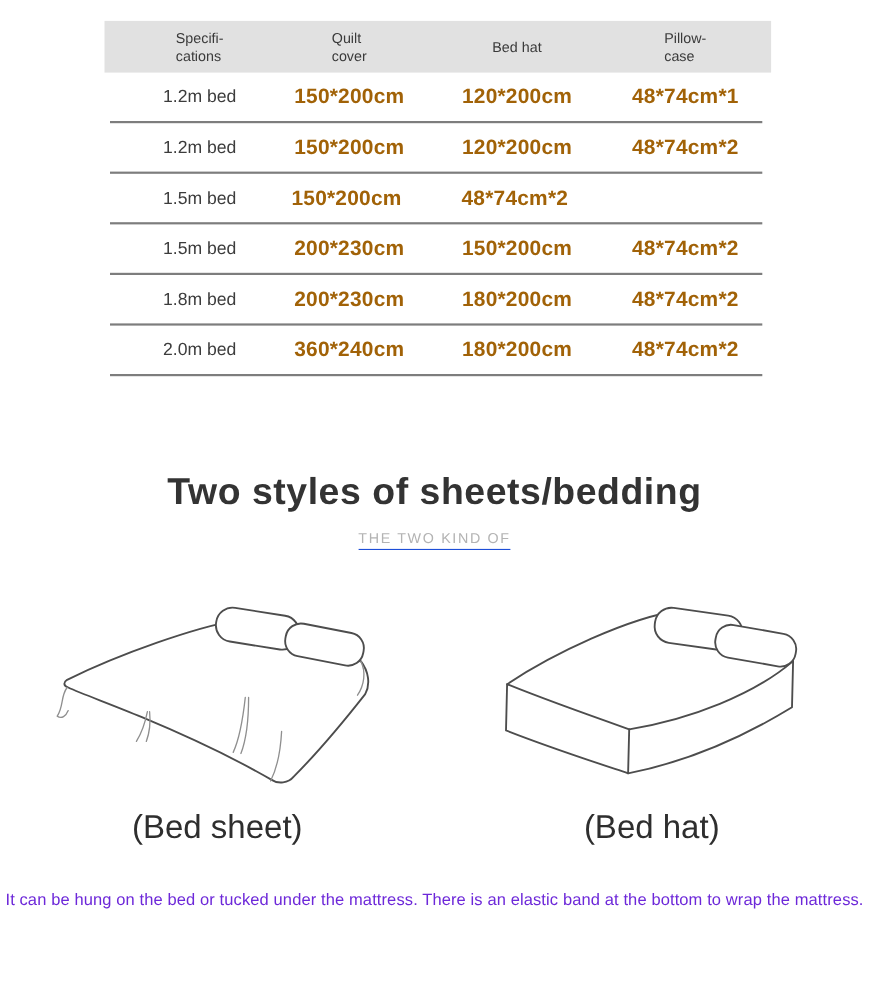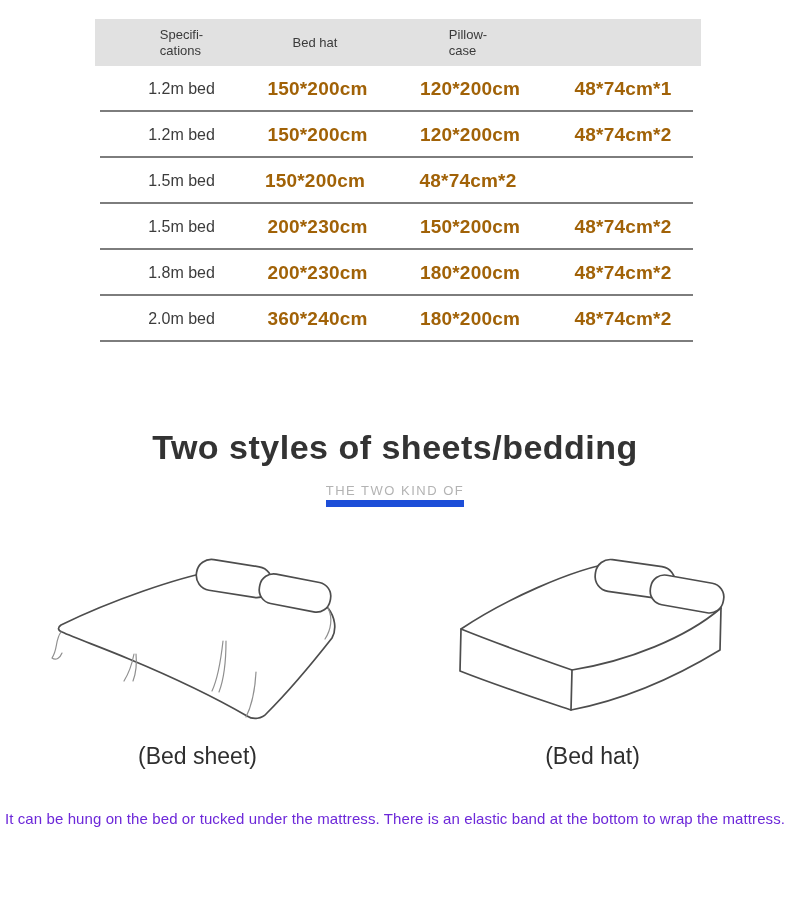--- a/index.html
+++ b/index.html
@@ -82,38 +82,38 @@
   }
   .section-subtitle-wrap {
     margin-top: 14px;
     text-align: center;
   }
   .section-subtitle {
     display: inline-block;
     font-size: 13px;
     color: #b3b3b3;
     letter-spacing: 1.5px;
-    border-bottom: 7px solid #1d4ed8;
+    border-bottom: 1px solid #1d4ed8;
     padding-bottom: 2px;
   }
 
   
   .figures {
     display: flex;
     margin-top: 34px;
   }
   .figure-col {
     width: 50%;
     display: flex;
     flex-direction: column;
     align-items: center;
   }
   .figure-col.right svg { margin-top: 12px; }
   .fig-label {
-    font-size: 23px;
+    font-size: 30px;
     color: #2e2e2e;
     text-align: center;
   }
   .labels {
     display: flex;
     margin-top: 6px;
   }
   .labels > div { width: 50%; text-align: center; }
 
   
@@ -128,20 +128,24 @@
 </head>
 <body>
 
 <div class="page">
 
   <div class="spec-table">
     <div class="thead">
       <div class="cell c1">
           <span>Specifi-
 cations</span>
+        </div>
+      <div class="cell c2">
+          <span>Quilt
+cover</span>
         </div>
       <div class="cell c3">
           <span>Bed hat</span>
         </div>
       <div class="cell c4">
           <span>Pillow-
 case</span>
         </div>
     </div>
 

